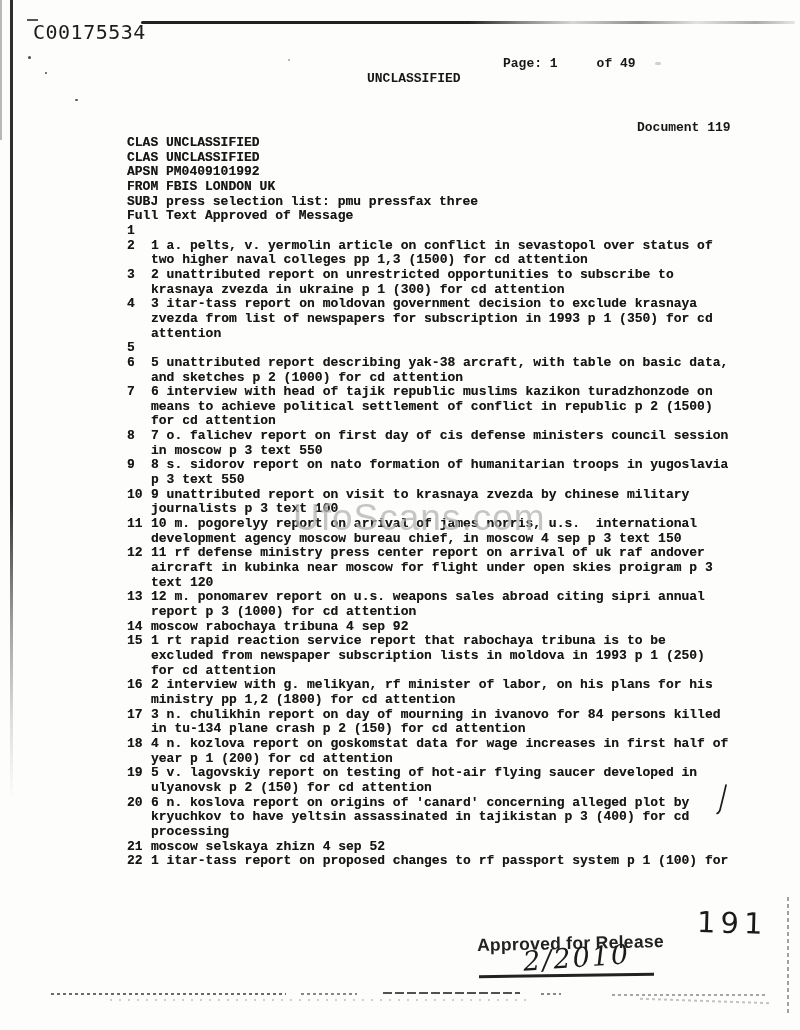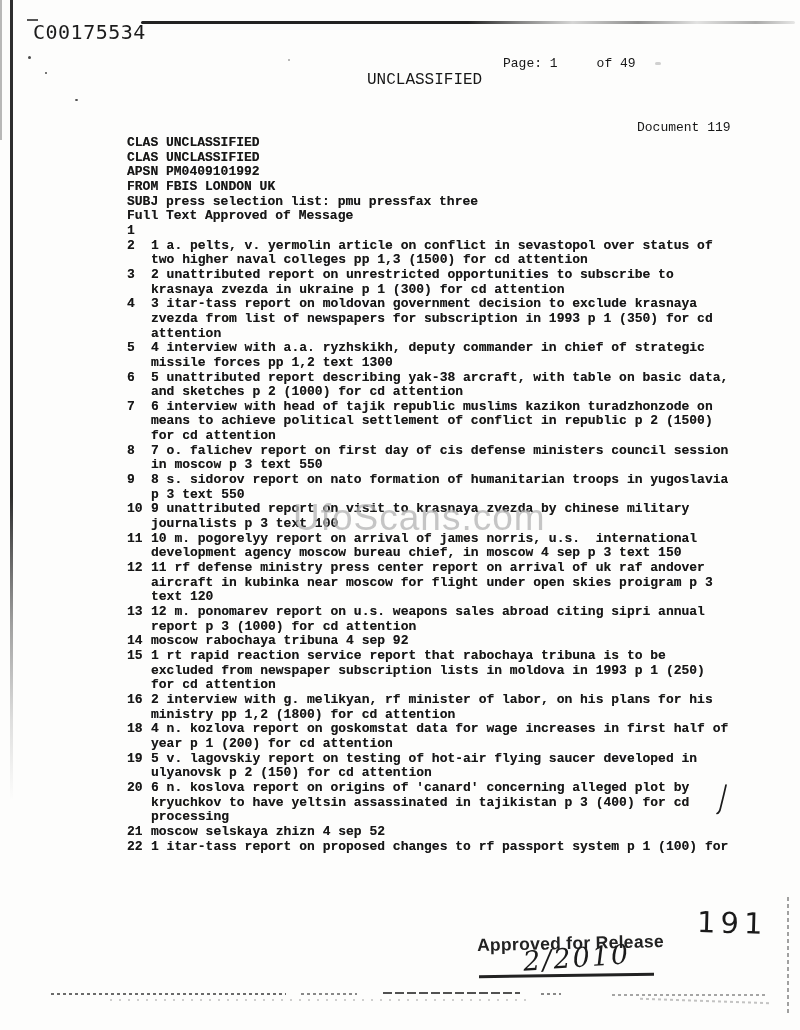--- a/index.html
+++ b/index.html
@@ -19,23 +19,23 @@
     position:absolute;left:141px;top:21px;width:654px;height:3px;
     background:linear-gradient(90deg,#222 0,#222 50%,rgba(34,34,34,.55) 58%,rgba(34,34,34,.18) 66%,rgba(34,34,34,.5) 76%,rgba(34,34,34,.12) 85%,rgba(34,34,34,.38) 94%,rgba(34,34,34,.1) 100%);
     border-radius:2px;
   }
   .serial-tick{position:absolute;left:27px;top:19px;width:11px;height:2px;background:#555;}
   .serial{
     position:absolute;left:33px;top:20px;
     font-family:"DejaVu Sans Mono",monospace;font-size:20px;font-weight:400;
     letter-spacing:.5px;color:#1c1c1c;
   }
-  .page-label{position:absolute;left:503px;top:56px;font-size:13px;font-weight:400;white-space:pre;}
-  .classification{position:absolute;left:367px;top:71px;font-size:16px;font-weight:400;}
-  .document-label{position:absolute;left:637px;top:120px;font-size:13px;font-weight:400;}
+  .page-label{position:absolute;left:503px;top:56px;font-size:13px;font-weight:700;white-space:pre;}
+  .classification{position:absolute;left:367px;top:71px;font-size:13px;font-weight:700;}
+  .document-label{position:absolute;left:637px;top:120px;font-size:13px;font-weight:700;}
   .body-block{
     position:absolute;left:127px;top:136px;width:640px;
     font-size:13px;line-height:14.65px;font-weight:700;
     text-shadow:0 0 .4px rgba(0,0,0,.5);
   }
   .hline{white-space:pre;}
   .entry{display:flex;}
   .entry-num{width:24px;flex:none;}
   .entry-text{white-space:pre;}
   .watermark{
@@ -119,22 +119,20 @@
 krasnaya zvezda in ukraine p 1 (300) for cd attention</div>
         </div>
         <div class="entry">
           <div class="entry-num">4</div>
           <div class="entry-text">3 itar-tass report on moldovan government decision to exclude krasnaya
 zvezda from list of newspapers for subscription in 1993 p 1 (350) for cd
 attention</div>
         </div>
         <div class="entry">
           <div class="entry-num">5</div>
-          <div class="entry-text">4 interview with a.a. ryzhskikh, deputy commander in chief of strategic
-missile forces pp 1,2 text 1300</div>
         </div>
         <div class="entry">
           <div class="entry-num">6</div>
           <div class="entry-text">5 unattributed report describing yak-38 arcraft, with table on basic data,
 and sketches p 2 (1000) for cd attention</div>
         </div>
         <div class="entry">
           <div class="entry-num">7</div>
           <div class="entry-text">6 interview with head of tajik republic muslims kazikon turadzhonzode on
 means to achieve political settlement of conflict in republic p 2 (1500)
@@ -178,20 +176,25 @@
         <div class="entry">
           <div class="entry-num">15</div>
           <div class="entry-text">1 rt rapid reaction service report that rabochaya tribuna is to be
 excluded from newspaper subscription lists in moldova in 1993 p 1 (250)
 for cd attention</div>
         </div>
         <div class="entry">
           <div class="entry-num">16</div>
           <div class="entry-text">2 interview with g. melikyan, rf minister of labor, on his plans for his
 ministry pp 1,2 (1800) for cd attention</div>
+        </div>
+        <div class="entry">
+          <div class="entry-num">17</div>
+          <div class="entry-text">3 n. chulikhin report on day of mourning in ivanovo for 84 persons killed
+in tu-134 plane crash p 2 (150) for cd attention</div>
         </div>
         <div class="entry">
           <div class="entry-num">18</div>
           <div class="entry-text">4 n. kozlova report on goskomstat data for wage increases in first half of
 year p 1 (200) for cd attention</div>
         </div>
         <div class="entry">
           <div class="entry-num">19</div>
           <div class="entry-text">5 v. lagovskiy report on testing of hot-air flying saucer developed in
 ulyanovsk p 2 (150) for cd attention</div>

